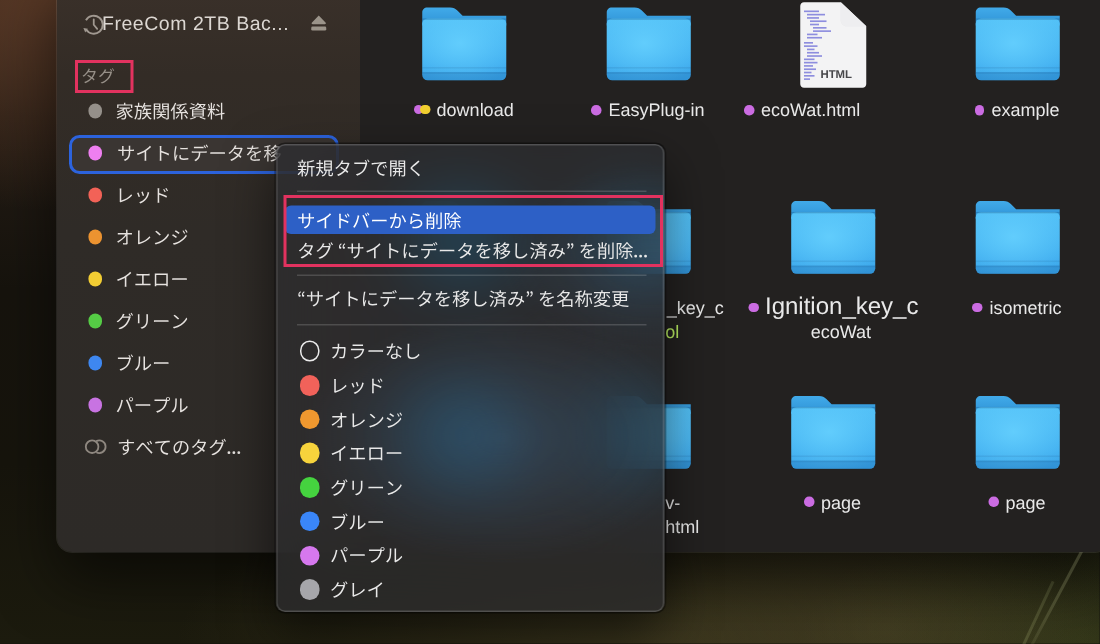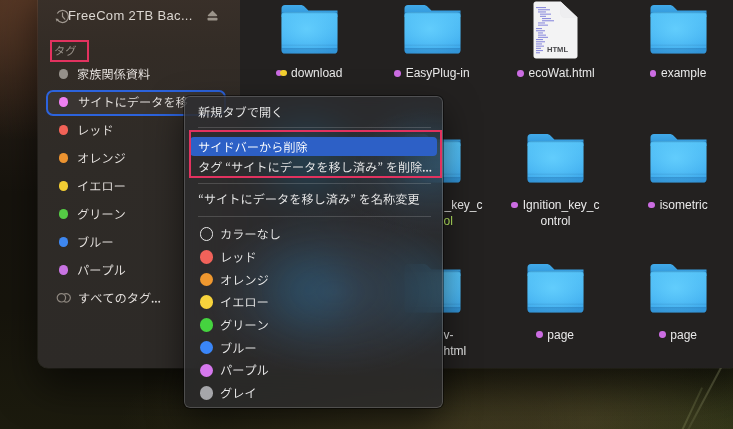--- a/index.html
+++ b/index.html
@@ -368,24 +368,24 @@
         <rect x="4" y="44.6" width="8" height="1.1"></rect>
 <rect x="4" y="46.8" width="5" height="1.1"></rect>
         <rect x="4" y="49" width="7" height="1.1"></rect>
         <rect x="4" y="51.2" width="4" height="1.1"></rect>
 </g>
 <text x="25.5" y="51" font-family="Liberation Sans" font-size="7.6" font-weight="bold" fill="#47474a" text-anchor="middle">HTML</text>
 </svg>
 <div style="position:absolute;left:372.0px;top:64.3px;width:120px;height:18px;display:flex;align-items:center;justify-content:center;font-size:12px;color:#e9e9e9;white-space:nowrap"><span style="display:inline-block;width:6.8px;height:6.8px;border-radius:50%;background:#cb6ce2;margin-right:4.5px"></span>EasyPlug-in</div>
 <div style="position:absolute;left:247px;top:64px;width:124px;height:18px;display:flex;align-items:center;justify-content:center;font-size:12px;color:#e9e9e9;white-space:nowrap">
 <span style="display:inline-block;width:6.8px;height:6.8px;border-radius:50%;background:#cb6ce2"></span><span style="display:inline-block;width:6.8px;height:6.8px;border-radius:50%;background:#f2cf30;margin-left:-2.6px;margin-right:4.5px"></span>download</div>
-<div style="position:absolute;left:496.0px;top:64.3px;width:120px;height:18px;display:flex;align-items:center;justify-content:center;font-size:12px;color:#e9e9e9;white-space:nowrap"><span style="display:inline-block;width:6.8px;height:6.8px;border-radius:50%;background:#cb6ce2;margin-right:4.5px"></span>ecoWat.html</div>
+<div style="position:absolute;left:496.0px;top:64.3px;width:120px;height:18px;display:flex;align-items:center;justify-content:flex-start;font-size:12px;color:#e9e9e9;white-space:nowrap"><span style="display:inline-block;width:6.8px;height:6.8px;border-radius:50%;background:#cb6ce2;margin-right:4.5px"></span>ecoWat.html</div>
 <div style="position:absolute;left:618.0px;top:64.3px;width:120px;height:18px;display:flex;align-items:center;justify-content:center;font-size:12px;color:#e9e9e9;white-space:nowrap"><span style="display:inline-block;width:6.8px;height:6.8px;border-radius:50%;background:#cb6ce2;margin-right:4.5px"></span>example</div>
-<div style="position:absolute;left:495.5px;top:196.0px;width:120px;height:18px;display:flex;align-items:center;justify-content:center;font-size:12px;color:#e9e9e9;white-space:nowrap"><span style="display:inline-block;width:6.8px;height:6.8px;border-radius:50%;background:#cb6ce2;margin-right:4.5px"></span>Ignition_key_c</div>
-<div style="position:absolute;left:540.5px;top:212.0px;height:18px;display:flex;align-items:center;font-size:12px;color:#e9e9e9;letter-spacing:0px;white-space:nowrap">ontrol</div>
+<div style="position:absolute;left:495.5px;top:196.0px;width:120px;height:18px;display:flex;align-items:center;justify-content:center;font-size:16px;color:#e9e9e9;white-space:nowrap"><span style="display:inline-block;width:6.8px;height:6.8px;border-radius:50%;background:#cb6ce2;margin-right:4.5px"></span>Ignition_key_c</div>
+<div style="position:absolute;left:540.5px;top:212.0px;height:18px;display:flex;align-items:center;font-size:12px;color:#e9e9e9;letter-spacing:0px;white-space:nowrap">ecoWat</div>
 <div style="position:absolute;left:618.0px;top:196.0px;width:120px;height:18px;display:flex;align-items:center;justify-content:center;font-size:12px;color:#e9e9e9;white-space:nowrap"><span style="display:inline-block;width:6.8px;height:6.8px;border-radius:50%;background:#cb6ce2;margin-right:4.5px"></span>isometric</div>
 <div style="position:absolute;left:444.5px;top:196.3px;height:18px;display:flex;align-items:center;font-size:12px;color:#e9e9e9;letter-spacing:0px;white-space:nowrap">_key_c</div>
 <div style="position:absolute;left:443.5px;top:211.6px;height:18px;display:flex;align-items:center;font-size:12px;color:#bef264;letter-spacing:0px;white-space:nowrap">ol</div>
 <div style="position:absolute;left:495.0px;top:325.7px;width:120px;height:18px;display:flex;align-items:center;justify-content:center;font-size:12px;color:#e9e9e9;white-space:nowrap"><span style="display:inline-block;width:6.8px;height:6.8px;border-radius:50%;background:#cb6ce2;margin-right:4.5px"></span>page</div>
 <div style="position:absolute;left:618.0px;top:325.7px;width:120px;height:18px;display:flex;align-items:center;justify-content:center;font-size:12px;color:#e9e9e9;white-space:nowrap"><span style="display:inline-block;width:6.8px;height:6.8px;border-radius:50%;background:#cb6ce2;margin-right:4.5px"></span>page</div>
 <div style="position:absolute;left:443.5px;top:326.0px;height:18px;display:flex;align-items:center;font-size:12px;color:#e9e9e9;letter-spacing:0px;white-space:nowrap">v-</div>
 <div style="position:absolute;left:443.5px;top:342.0px;height:18px;display:flex;align-items:center;font-size:12px;color:#e9e9e9;letter-spacing:0px;white-space:nowrap">html</div>
 <svg width="15" height="15" viewBox="0 0 15 15" style="position:absolute;left:55.2px;top:8.5px">
 <path d="M2.3 4.5 A6 6 0 1 1 2.41 10.68" fill="none" stroke="#a09890" stroke-width="1.25"></path>
 <path d="M7.5 3.9 L7.5 7.5 L9.8 10.2" fill="none" stroke="#a09890" stroke-width="1.2" stroke-linecap="round"></path>

